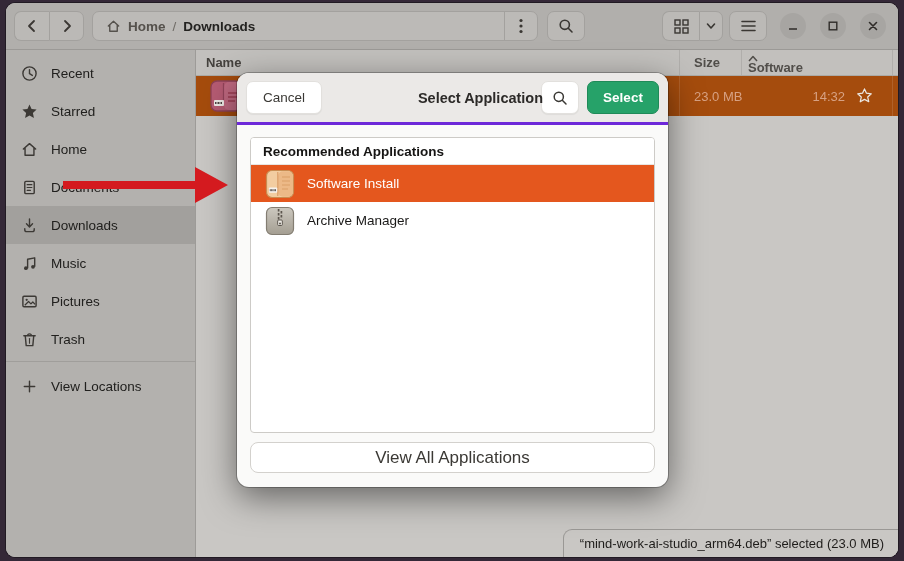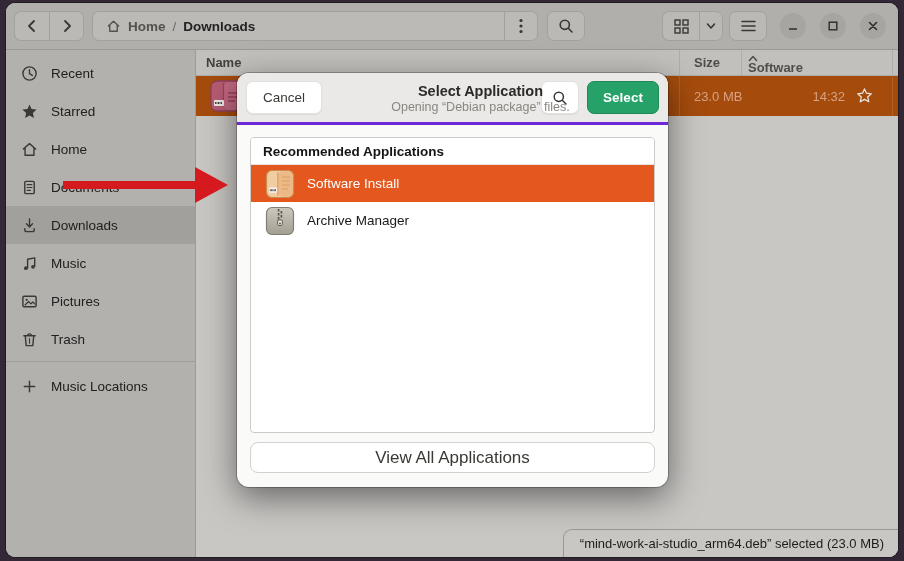--- a/index.html
+++ b/index.html
@@ -290,21 +290,21 @@
             <path d="M4.5 5 L5.5 15.5 H12.5 L13.5 5" fill="none" stroke="currentColor" stroke-width="1.5" stroke-linejoin="round"></path>
             <path d="M9 8 V13" stroke="currentColor" stroke-width="1.2" stroke-linecap="round"></path>
           </svg>
         <span>Trash</span>
       </div>
       <div class="side-sep"></div>
       <div class="side-row">
         <svg class="ic" viewBox="0 0 18 18">
             <path d="M9 3.5 V14.5 M3.5 9 H14.5" stroke="currentColor" stroke-width="1.5" stroke-linecap="round"></path>
           </svg>
-        <span>Music Locations</span>
+        <span>View Locations</span>
       </div>
     </div>
 
     <div class="main">
       <div class="col-header">
         <span class="col-name">Name</span>
         <div class="col-div" style="left:483px"></div>
         <span class="col-size">Size</span>
         <div class="col-div" style="left:545px"></div>
         <span class="col-modified">
@@ -341,21 +341,20 @@
   <div class="statusbar">
     <span>“mind-work-ai-studio_arm64.deb” selected  (23.0 MB)</span>
   </div>
 </div>
 
 <div class="dialog">
   <div class="dlg-header">
     <div class="dlg-btn cancel-btn">Cancel</div>
     <div class="dlg-title-wrap">
       <div class="dlg-title">Select Application</div>
-      <div class="dlg-subtitle">Opening “Debian package” files.</div>
     </div>
     <div class="right">
       <div class="dlg-btn dlg-search">
         <svg width="16" height="16" viewBox="0 0 16 16">
             <circle cx="6.8" cy="6.8" r="4.6" fill="none" stroke="#3b3935" stroke-width="1.5"></circle>
             <path d="M10.3 10.3 L14 14" stroke="#3b3935" stroke-width="1.5" stroke-linecap="round"></path>
           </svg>
       </div>
       <div class="dlg-btn select-btn">Select</div>
     </div>

